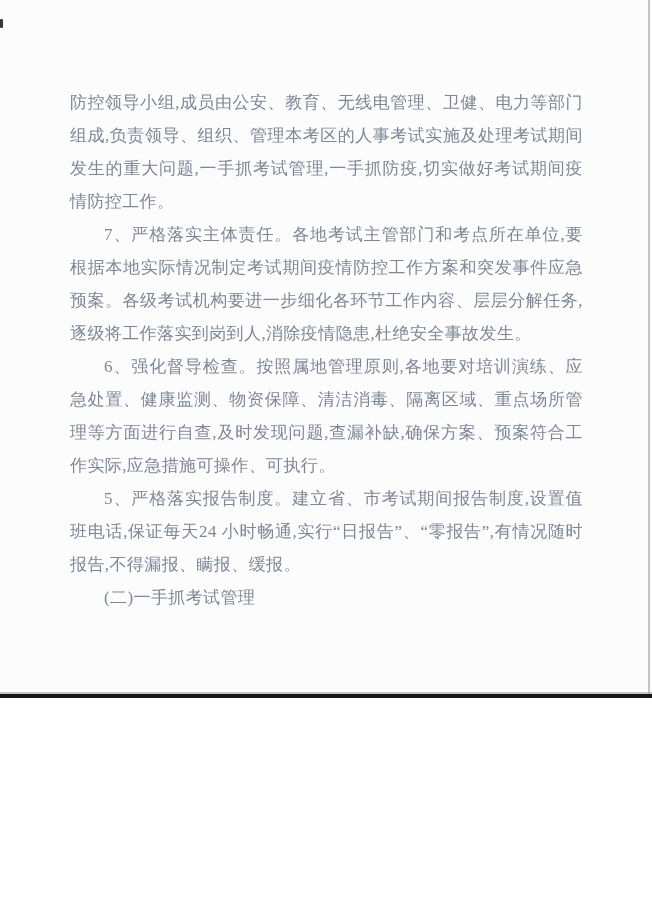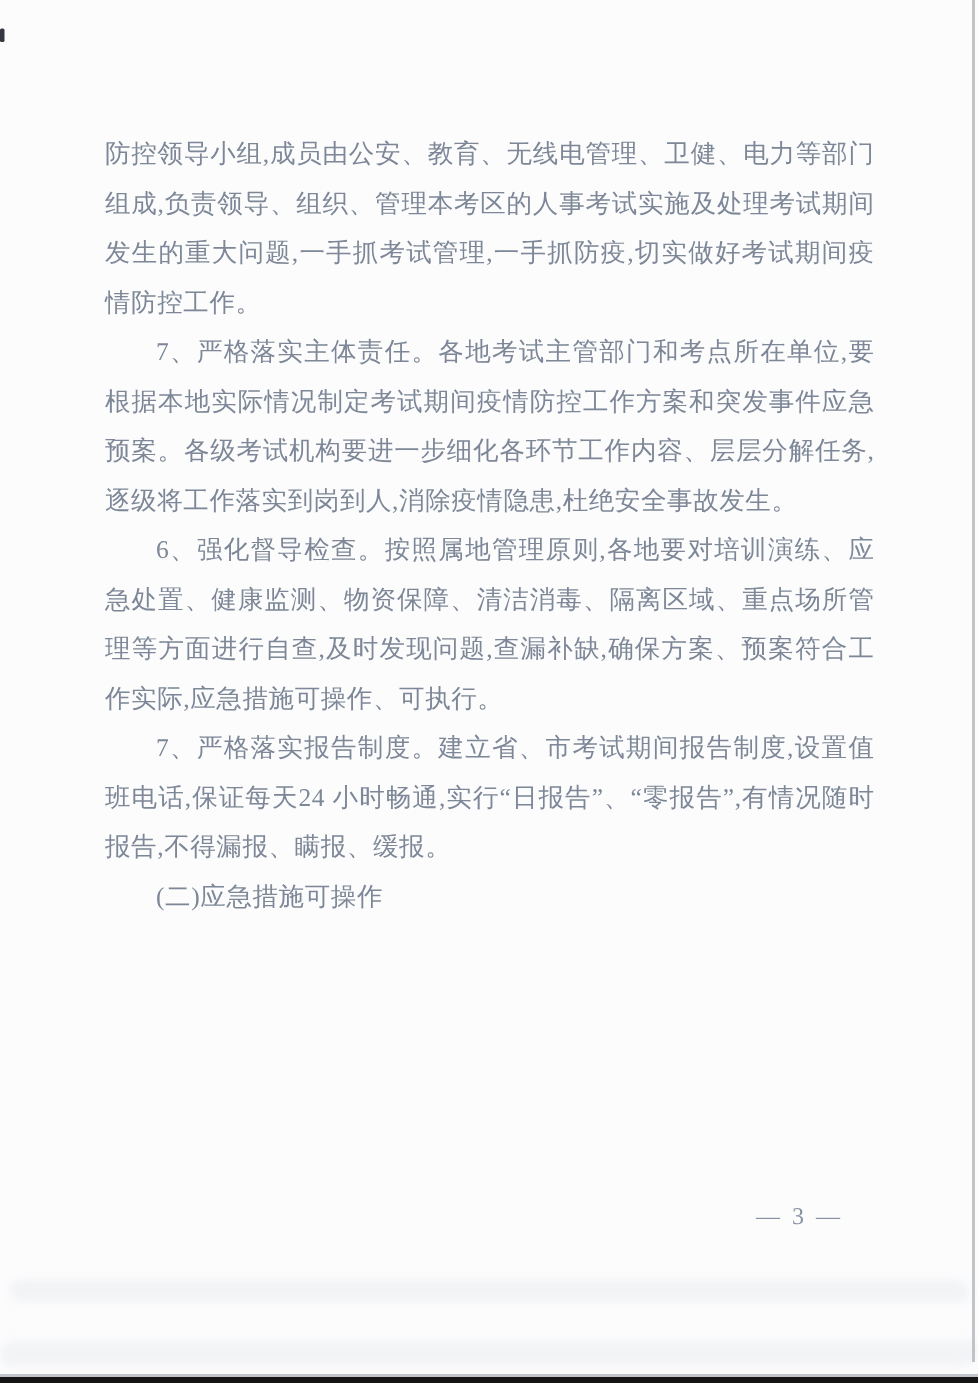--- a/index.html
+++ b/index.html
@@ -8,21 +8,21 @@
     --edge-line: #b3b6ba;
     --bottom-strip: #151515;
   }
   * { box-sizing: border-box; margin: 0; padding: 0; }
   html, body { background: #ffffff; }
   body { font-family: "Liberation Serif", "DejaVu Serif", serif; }
 
   .page {
     position: relative;
     width: 652px;
-    height: 922px;
+    height: 698px;
     background: var(--page-bg);
     overflow: hidden;
   }
 
   .content {
     position: absolute;
     left: 70px;
     top: 86px;
     width: 513px;
     color: var(--ink);
@@ -110,22 +110,22 @@
 <body>
 
 <div class="page">
 
   <div class="speck"></div>
 
   <div class="content">
     <p>防控领导小组,成员由公安、教育、无线电管理、卫健、电力等部门组成,负责领导、组织、管理本考区的人事考试实施及处理考试期间发生的重大问题,一手抓考试管理,一手抓防疫,切实做好考试期间疫情防控工作。</p>
     <p class="indent">7、严格落实主体责任。各地考试主管部门和考点所在单位,要根据本地实际情况制定考试期间疫情防控工作方案和突发事件应急预案。各级考试机构要进一步细化各环节工作内容、层层分解任务,逐级将工作落实到岗到人,消除疫情隐患,杜绝安全事故发生。</p>
     <p class="indent">6、强化督导检查。按照属地管理原则,各地要对培训演练、应急处置、健康监测、物资保障、清洁消毒、隔离区域、重点场所管理等方面进行自查,及时发现问题,查漏补缺,确保方案、预案符合工作实际,应急措施可操作、可执行。</p>
-    <p class="indent">7、严格落实报告制度。建立省、市考试期间报告制度,设置值班电话,保证每天24 小时畅通,实行“日报告”、“零报告”,有情况随时报告,不得漏报、瞒报、缓报。</p>
-    <p class="indent">(二)应急措施可操作</p>
+    <p class="indent">5、严格落实报告制度。建立省、市考试期间报告制度,设置值班电话,保证每天24 小时畅通,实行“日报告”、“零报告”,有情况随时报告,不得漏报、瞒报、缓报。</p>
+    <p class="indent">(二)一手抓考试管理</p>
   </div>
 
   <div class="page-number">— 3 —</div>
 
   <div class="smudge smudge-1"></div>
   <div class="smudge smudge-2"></div>
   <div class="edge-right"></div>
   <div class="edge-bottom-soft"></div>
   <div class="edge-bottom"></div>
 

